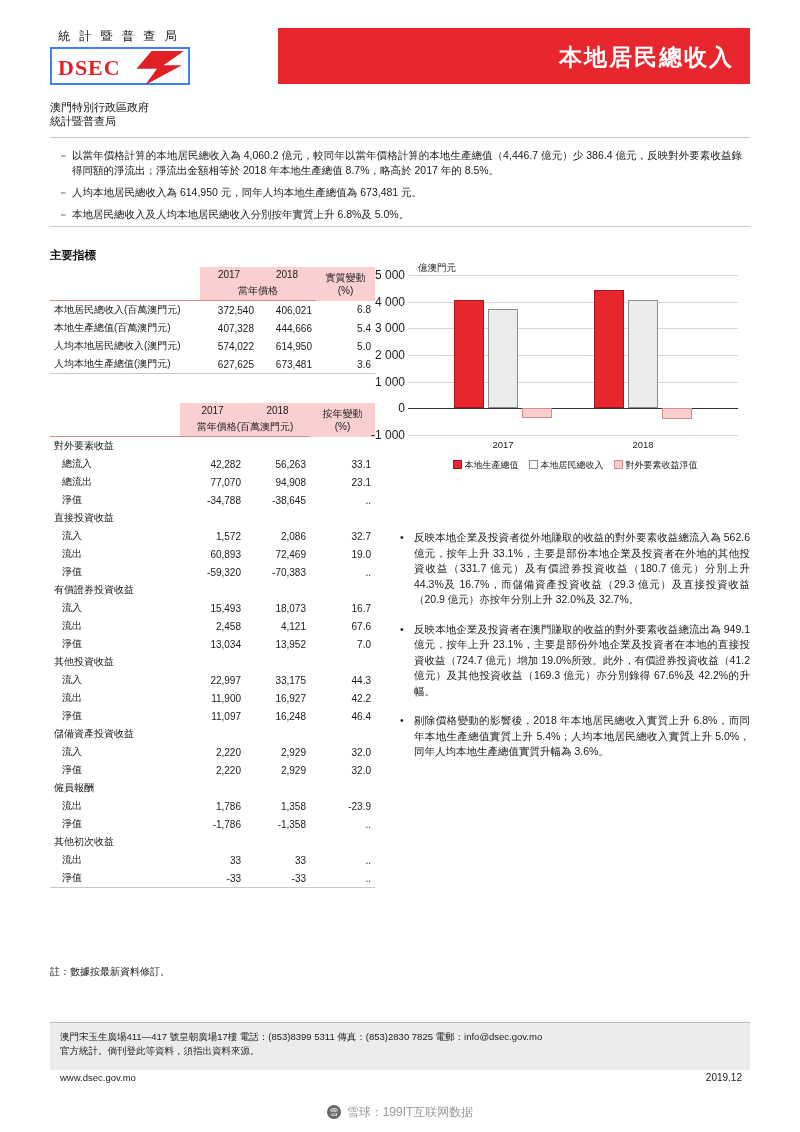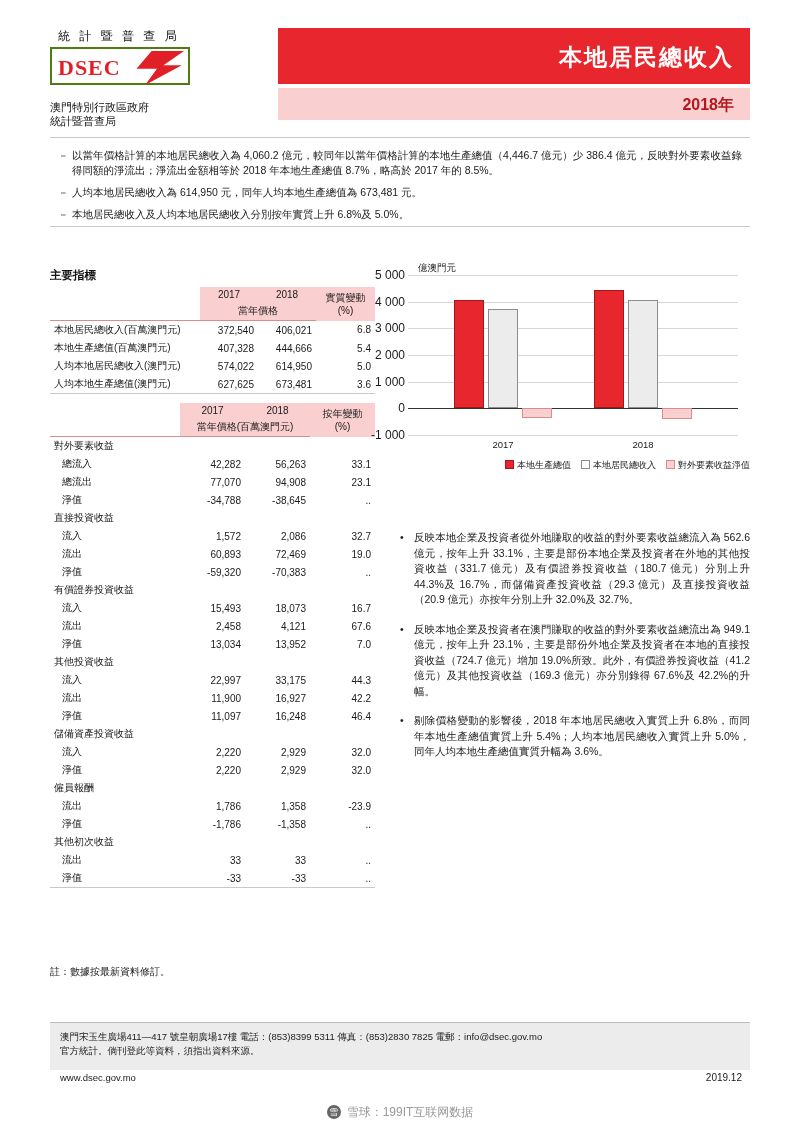--- a/index.html
+++ b/index.html
@@ -13,21 +13,21 @@
     position: relative;
     overflow: hidden;
   }
   .page { position:absolute; left:0; top:0; width:800px; height:1132px; background:#fff; }
 
   
   .header { position:absolute; left:50px; top:28px; width:700px; height:95px; }
   .logo-box { position:absolute; left:0; top:0; width:148px; height:68px; }
   .logo-top { font-size:12px; letter-spacing:3px; color:#111; padding-left:8px; }
   .logo-mark {
-    position:relative; width:140px; height:38px; border:2px solid #4d7c0f; margin-top:2px;
+    position:relative; width:140px; height:38px; border:2px solid #3b82f6; margin-top:2px;
     background:#fff;
   }
   .logo-mark .dsec {
     position:absolute; left:6px; top:6px; font-size:22px; font-weight:bold; color:#e01f26;
     letter-spacing:1px; font-family:"Liberation Serif", serif;
   }
   .logo-mark .bolt {
     position:absolute; right:4px; top:2px; width:54px; height:34px;
     background:#e01f26;
     clip-path: polygon(40% 0%, 100% 0%, 62% 42%, 96% 42%, 28% 100%, 50% 52%, 12% 52%);
@@ -67,38 +67,38 @@
   table { border-collapse:collapse; }
   .tbl { width:325px; font-size:10px; }
   .tbl td, .tbl th { padding:2px 4px; }
   .hdr-pink { background:#f9cfd0; text-align:center; font-weight:normal; }
   .hdr-line { border-bottom:1px solid #d98b8d; }
   .num { text-align:right; font-variant-numeric: tabular-nums; }
   .rowlabel { text-align:left; white-space:nowrap;margin-top:8px; }
   .tbl .sep { border-bottom:1px solid #c9c9c9; }
   .grp { font-weight:normal; padding-top:7px; }
 
-  #table1 { position:absolute; left:50px; top:268px; width:325px; }
+  #table1 { position:absolute; left:50px; top:248px; width:325px; }
   #table1 .title { margin-bottom:4px; }
   #table2 { position:absolute; left:50px; top:403px; width:325px; }
   #table2 .title { margin-bottom:4px; }
 
   .note { position:absolute; left:50px; top:965px; font-size:10px; }
 
   
   .chart-wrap { position:absolute; left:400px; top:262px; width:350px; }
   .chart-title { text-align:center; font-size:11px; font-weight:bold; margin-bottom:10px; }
   .chart-unit { font-size:9.5px; margin-left:18px; }
   .plot { position:relative; width:330px; height:160px; margin-left:8px; }
   .ylab { position:absolute; right:100%; transform:translateY(-50%); font-size:12px; white-space:nowrap; padding-right:3px; }
   .gridline { position:absolute; left:0; width:100%; height:1px; background:#d7d7d7; }
   .axisline { position:absolute; left:0; width:100%; height:1px; background:#333; }
   .bar { position:absolute; bottom:0; }
   .xlab { position:absolute; font-size:9.5px; text-align:center; }
-  .legend { position:relative; margin-top:24px; display:flex; justify-content:flex-end; gap:10px; font-size:9px; }
+  .legend { position:relative; margin-top:24px; display:flex; justify-content:center; gap:10px; font-size:9px; }
   .legend .sw { display:inline-block; width:9px; height:9px; margin-right:3px; vertical-align:-1px; }
 
   
   .rt-bullets { position:absolute; left:400px; top:530px; width:350px; }
   .rb { display:flex; margin-bottom:14px; font-size:10.5px; line-height:15.5px; }
   .rb .b { width:14px; flex:0 0 14px; }
   .rb .tx { flex:1; text-align:justify; }
 
   
   .footer {
@@ -129,23 +129,20 @@
         <div class="dsec">DSEC</div>
         <div class="bolt"></div>
       </div>
       <div class="logo-sub">
         <div>澳門特別行政區政府</div>
         <div>統計暨普查局</div>
       </div>
     </div>
     <div class="title-bar">
       <div class="t">本地居民總收入</div>
-    </div>
-    <div class="year-bar">
-      <div class="y">2018年</div>
     </div>
   </div>
 
   <div class="highlights">
     <div class="hl-item">
       <div class="hl-bullet">－</div>
       <div class="hl-text">以當年價格計算的本地居民總收入為 4,060.2 億元，較同年以當年價格計算的本地生產總值（4,446.7 億元）少 386.4 億元，反映對外要素收益錄得同額的淨流出；淨流出金額相等於 2018 年本地生產總值 8.7%，略高於 2017 年的 8.5%。</div>
     </div>
     <div class="hl-item">
       <div class="hl-bullet">－</div>

